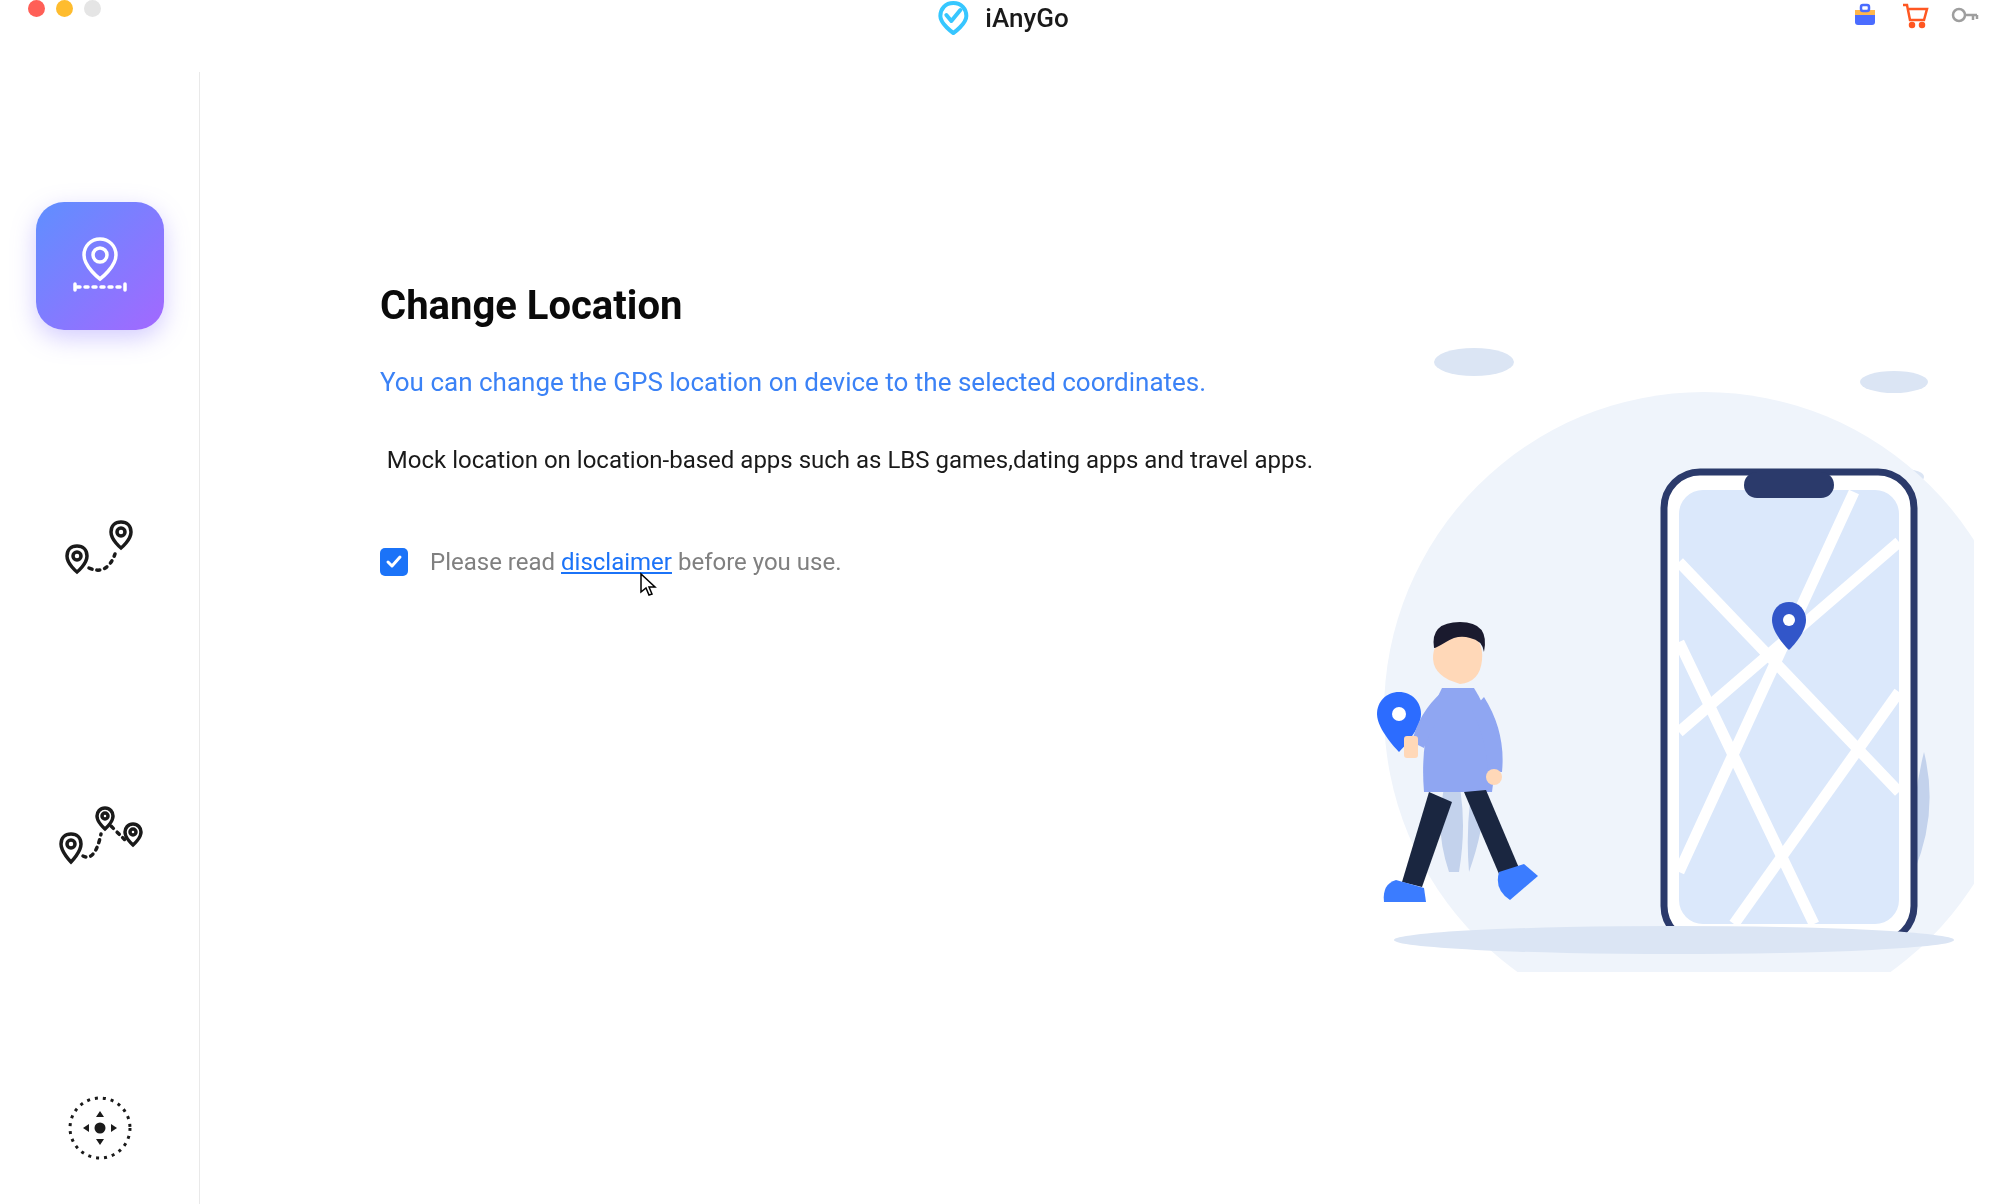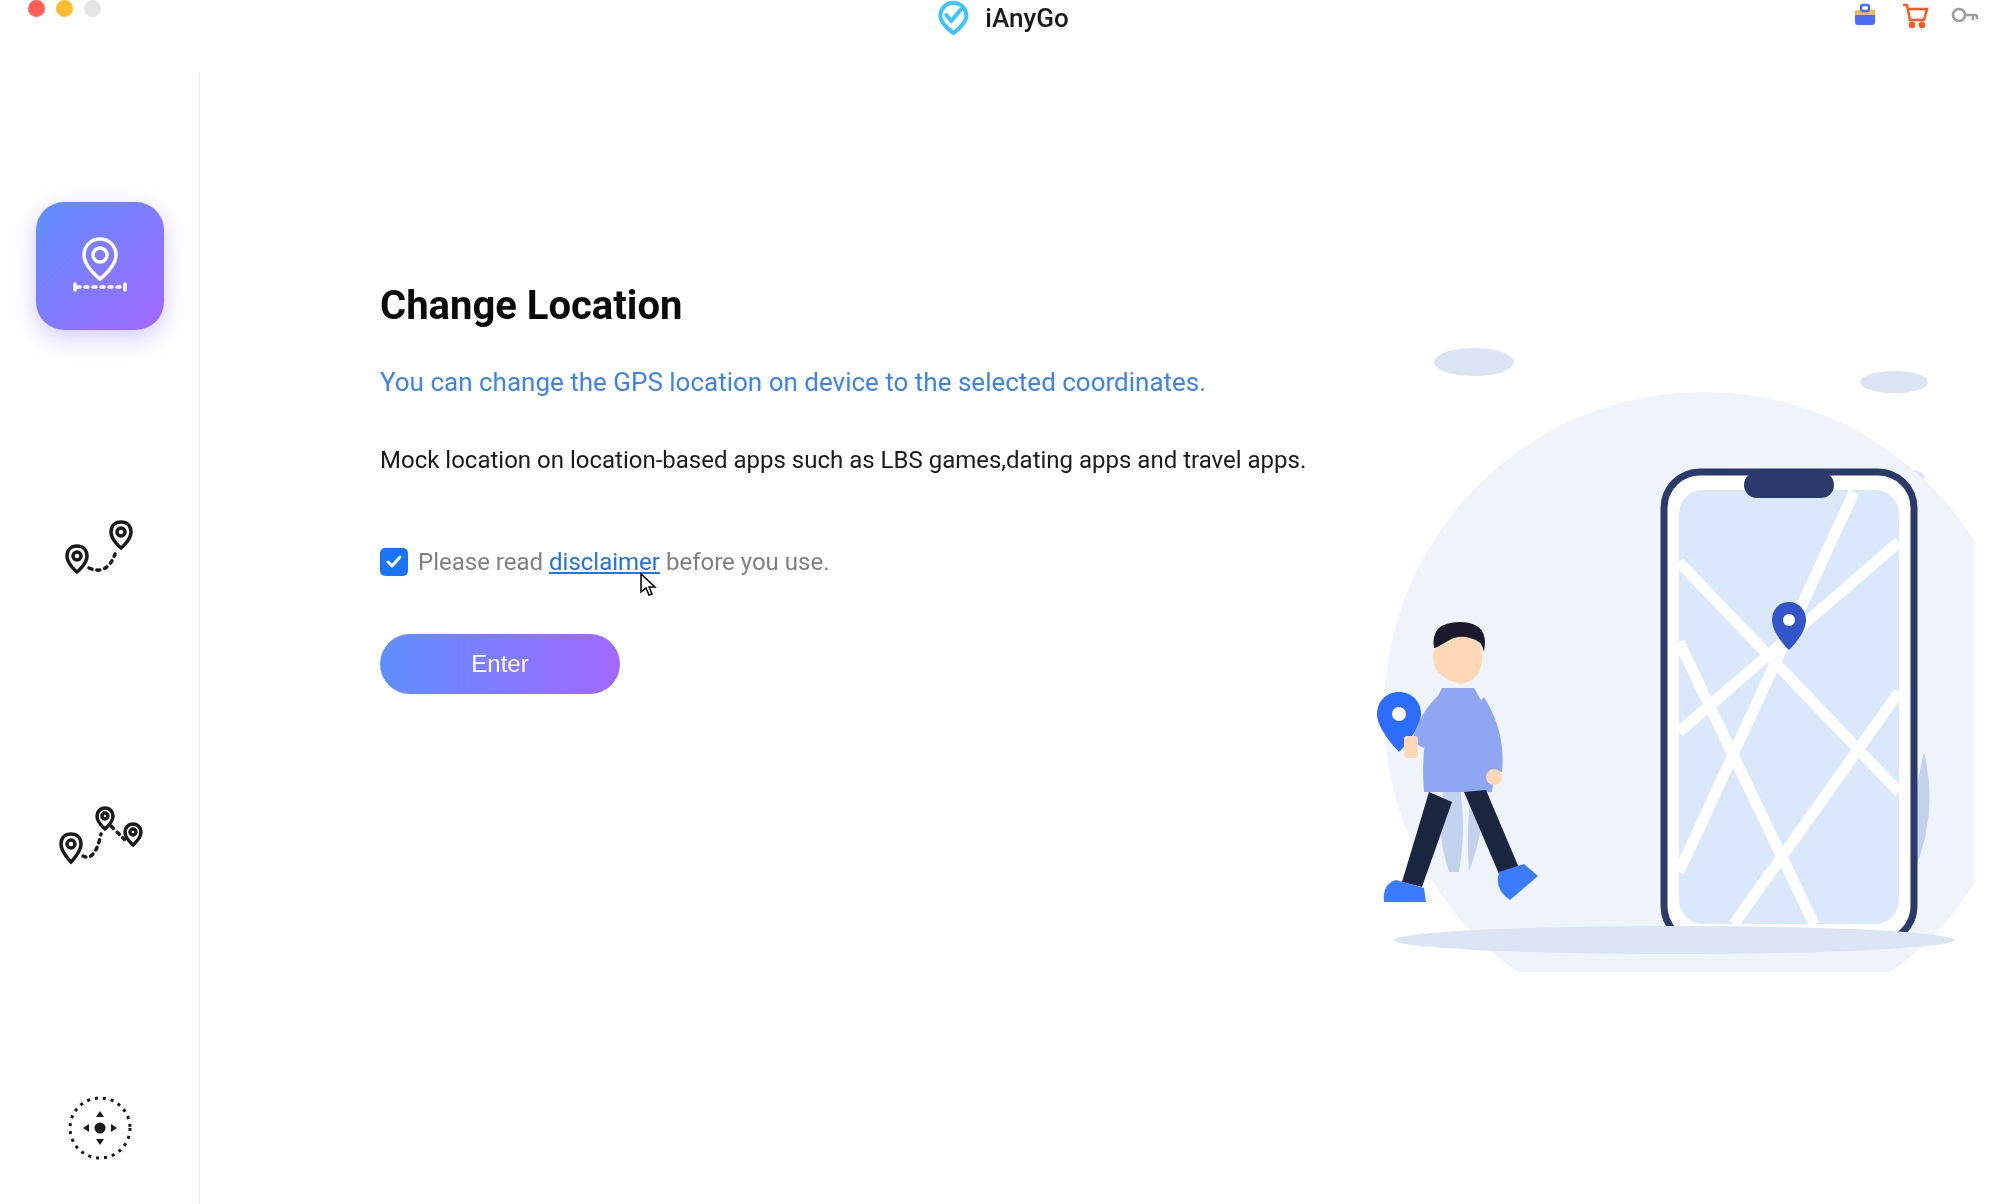--- a/index.html
+++ b/index.html
@@ -102,26 +102,27 @@
       margin-bottom: 42px;
       max-width: 940px;
       line-height: 1.35;
     }
     .description {
       font-size: 24px;
       color: #1a1a1a;
       margin-bottom: 70px;
       max-width: 940px;
       line-height: 1.5;
+      text-align: center;
     }
     .disclaimer-row {
       display: flex;
       align-items: center;
-      gap: 10px;
-      margin-bottom: 58px;
+      gap: 22px;
+      margin-bottom: 45px;
       font-size: 24px;
       color: #808080;
     }
     .checkbox {
       width: 28px;
       height: 28px;
       border-radius: 5px;
       background: #1b73f8;
       display: flex;
       align-items: center;
@@ -269,21 +270,20 @@
         <div class="checkbox">
           <svg width="20" height="20" viewBox="0 0 20 20">
               <path d="M4 10 L8 14 L16 5" fill="none" stroke="#fff" stroke-width="3" stroke-linecap="round" stroke-linejoin="round"></path>
             </svg>
         </div>
         <div>
           <span>Please read </span><a class="disclaimer-link">disclaimer</a><span> before you use.</span>
         </div>
       </div>
 
-      <button class="enter-btn">Enter</button>
 
       <div class="illustration">
         <svg width="640" height="660" viewBox="0 0 640 660">
 
           <ellipse cx="140" cy="50" rx="40" ry="14" fill="#dbe5f4"></ellipse>
           <ellipse cx="560" cy="70" rx="34" ry="11" fill="#dbe5f4"></ellipse>
           <ellipse cx="570" cy="165" rx="20" ry="8" fill="#dbe5f4"></ellipse>
 
           <circle cx="370" cy="400" r="320" fill="#eff4fb"></circle>
 

